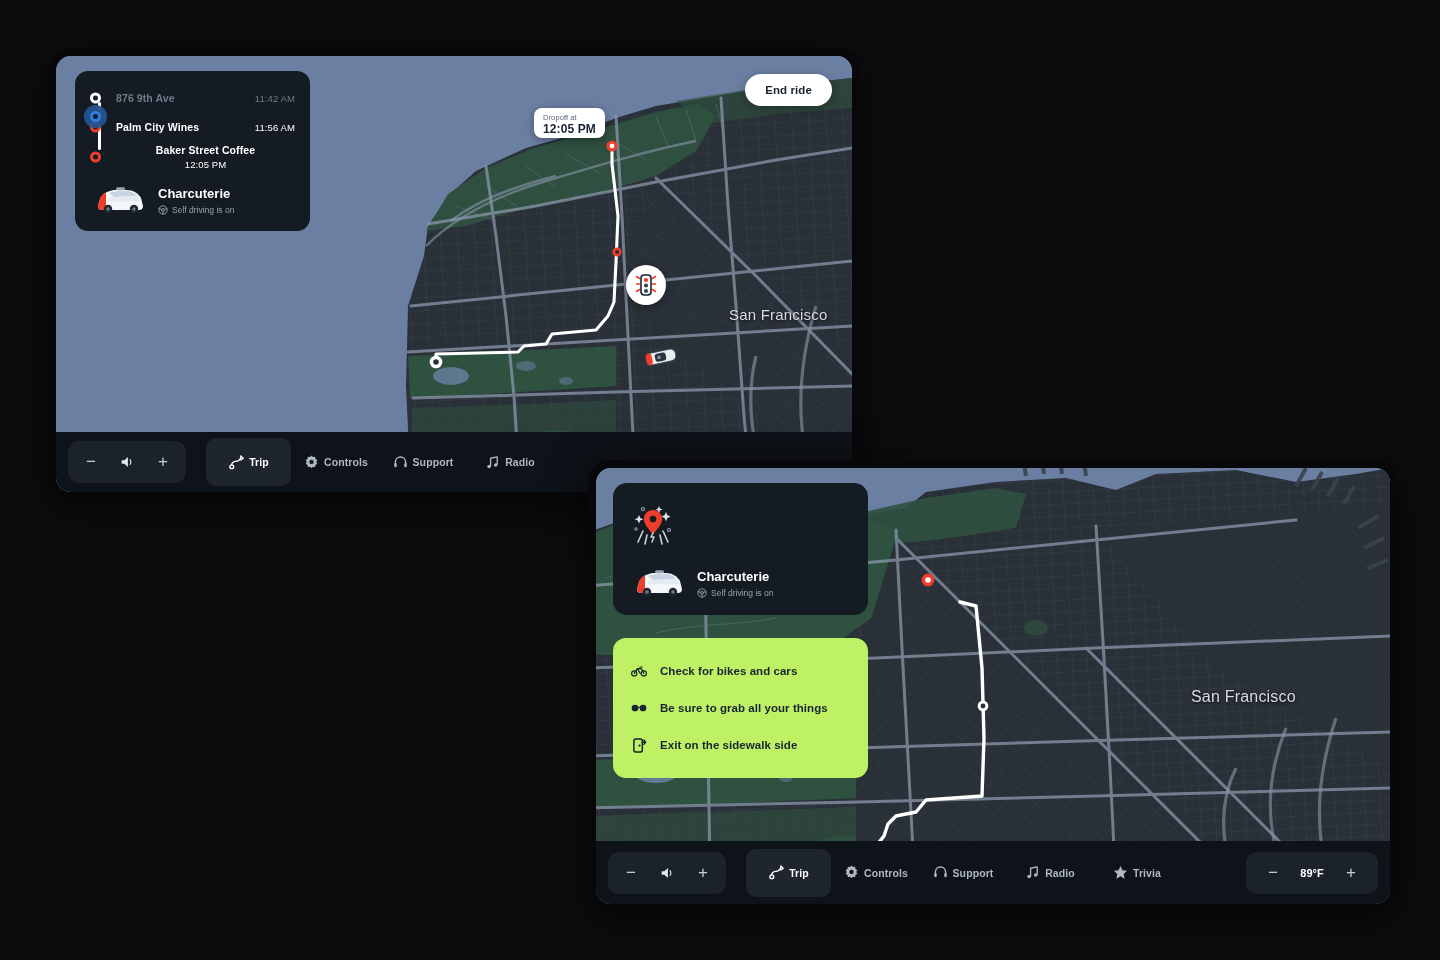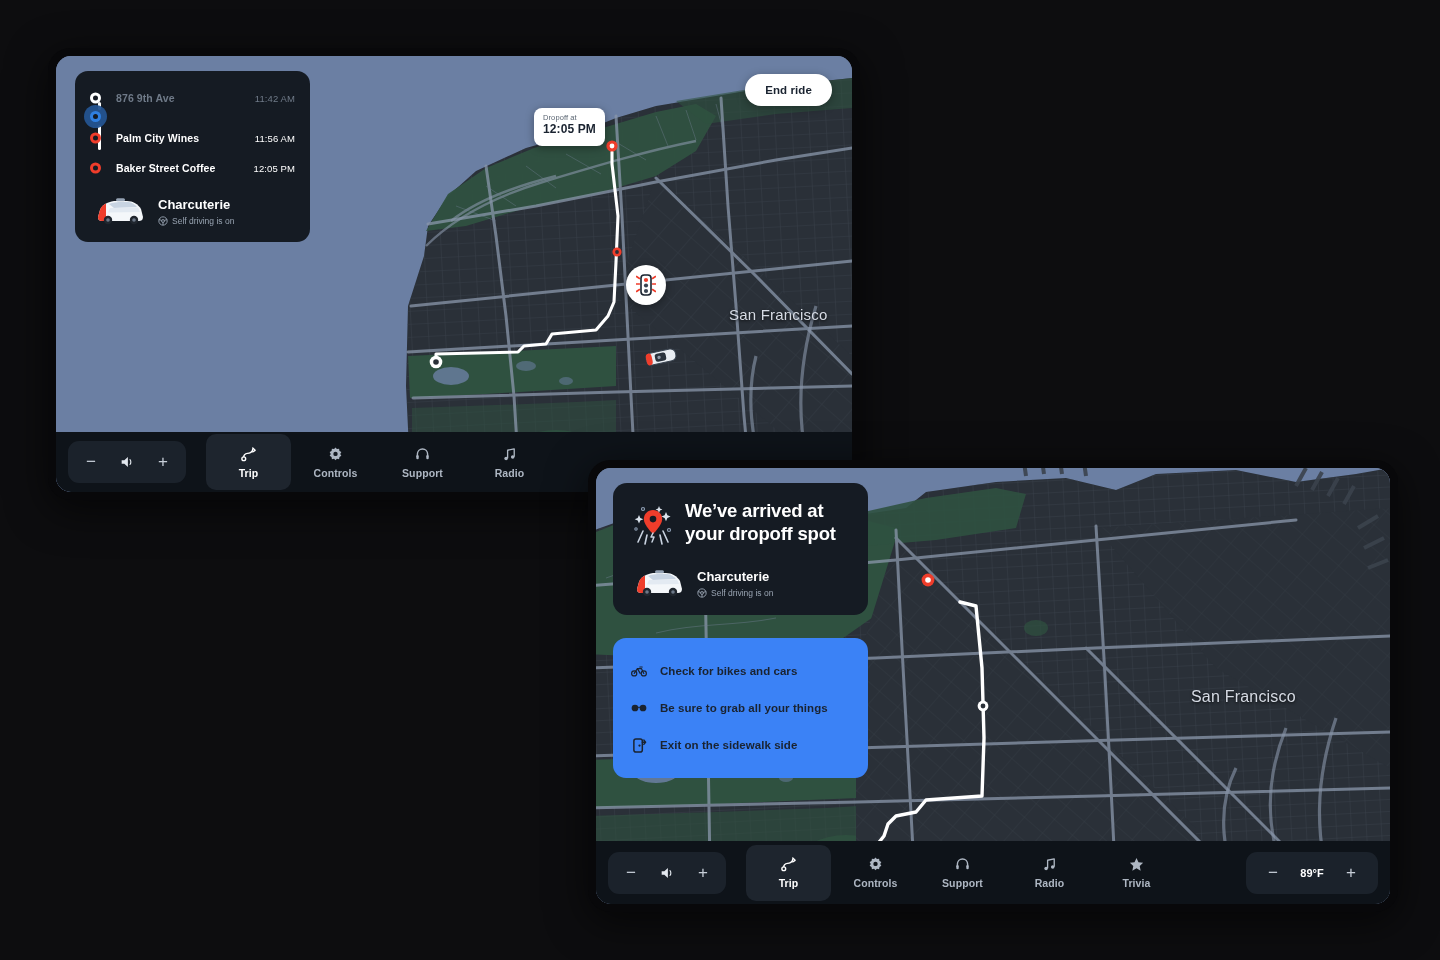--- a/index.html
+++ b/index.html
@@ -91,21 +91,21 @@
     font-size: 11.5px; font-weight: bold;
     padding: 10px 20px; border-radius: 20px; border: none;
     cursor: pointer; letter-spacing: .1px;
     box-shadow: 0 2px 10px rgba(0,0,0,.3);
   }
 
   
   .dropoff-tip {
     position: absolute; left: 478px; top: 52px;
     background: #ffffff; border-radius: 8px;
-    padding: 5px 9px 10px 9px; text-align: left;
+    padding: 5px 9px 2px 9px; text-align: left;
     box-shadow: 0 2px 8px rgba(0,0,0,.35);
   }
   .dropoff-tip .lbl { font-size: 7.5px; color: #5b6673; letter-spacing: .1px; }
   .dropoff-tip .val { font-size: 12px; font-weight: bold; color: #1a2330; letter-spacing: .1px; }
 
   
   .tl-bubble {
     position: absolute; left: 570px; top: 209px;
     width: 40px; height: 40px; border-radius: 50%;
     background: #fff;
@@ -128,21 +128,21 @@
   .arrival-head { display: flex; align-items: flex-start; gap: 8px; }
   .arrival-title {
     font-size: 18.5px; font-weight: bold; color: #fff;
     line-height: 1.22; letter-spacing: -.2px;
   }
 
   
   .check-card {
     position: absolute; left: 17px; top: 170px;
     width: 255px;
-    background: #3b82f6; border-radius: 13px;
+    background: #bef264; border-radius: 13px;
     padding: 20px 18px;
   }
   .check-row { display: flex; align-items: center; gap: 13px; height: 26px; }
   .check-row + .check-row { margin-top: 11px; }
   .check-txt { font-size: 11.5px; font-weight: bold; color: #1a2330; letter-spacing: .05px; }
   .check-ico { width: 16px; height: 16px; flex: 0 0 16px; display:flex; align-items:center; justify-content:center;}
 
   
   .bottom-bar {
     position: absolute; left: 0; right: 0; bottom: 0;
@@ -158,22 +158,22 @@
   .pill-btn {
     width: 34px; height: 38px; border: none; background: transparent;
     color: #c7ced8; font-size: 17px; cursor: pointer;
     display: flex; align-items: center; justify-content: center;
   }
   .pill-val { font-size: 11px; font-weight: bold; color: #fff; min-width: 40px; text-align: center; }
 
   .nav-group { display: flex; align-items: center; gap: 2px; margin-left: 8px; }
   .nav-item {
     background: transparent; border: none; cursor: pointer;
-    width: 85px; height: 56px; border-radius: 10px;
-    display: flex; flex-direction: column; align-items: center; justify-content: center;
+    width: 85px; height: 48px; border-radius: 10px;
+    display: flex; align-items: center; justify-content: center;
     gap: 4px; color: #aeb7c3; padding: 0;
   }
   .nav-item.active { background: #1e252e; color: #ffffff; }
   .nav-lbl { font-size: 10.5px; font-weight: bold; letter-spacing: .1px; }
   .nav-ico { height: 17px; display: flex; align-items: center; }
   .spacer { flex: 1; }
 </style>
 </head>
 <body>
 
@@ -293,27 +293,27 @@
         <div class="timeline-wrap">
           <div class="tl-line" style="top:17px;height:8px;"></div>
           <div class="tl-line" style="top:40px;height:25px;"></div>
 
           <div class="tl-row past">
             <span class="tl-dot white"></span>
             <span class="tl-name">876 9th Ave</span>
             <span class="tl-time">11:42 AM</span>
           </div>
 
-          <div class="tl-row" style="margin-top:14px;">
+          <div class="tl-row" style="margin-top:3px;">
             <span class="tl-dot red"></span>
             <span class="tl-name">Palm City Wines</span>
             <span class="tl-time">11:56 AM</span>
           </div>
 
-          <div class="tl-row" style="margin-top:4px;">
+          <div class="tl-row" style="margin-top:4px;flex-direction:column;">
             <span class="tl-dot red"></span>
             <span class="tl-name">Baker Street Coffee</span>
             <span class="tl-time">12:05 PM</span>
           </div>
 
           <span style="position:absolute;left:0px;top:26px;width:11px;height:11px;border-radius:50%;border:3px solid #2f7fe0;background:#151b23;box-shadow:0 0 0 6px rgba(36,84,145,.95);box-sizing:border-box;"></span>
         </div>
 
         <div class="veh-row">
           <svg class="veh-img" viewBox="0 0 52 32">
@@ -500,21 +500,20 @@
             <path d="M24 9 C18.8 9 14.8 13 14.8 18.1 C14.8 24.5 24 33 24 33 C24 33 33.2 24.5 33.2 18.1 C33.2 13 29.2 9 24 9 Z" fill="#ef3d2b"></path>
             <circle cx="24" cy="18.1" r="3.3" fill="#151b23"></circle>
             <path d="M10 14 L11.3 17 L14.3 18.3 L11.3 19.6 L10 22.6 L8.7 19.6 L5.7 18.3 L8.7 17 Z" fill="#dbe3ec"></path>
             <path d="M37 11 L38.4 14.2 L41.6 15.6 L38.4 17 L37 20.2 L35.6 17 L32.4 15.6 L35.6 14.2 Z" fill="#dbe3ec"></path>
             <path d="M30 5 L31 7.4 L33.4 8.4 L31 9.4 L30 11.8 L29 9.4 L26.6 8.4 L29 7.4 Z" fill="#dbe3ec"></path>
             <circle cx="14" cy="8" r="1.5" fill="none" stroke="#8fa0b5" stroke-width="1.2"></circle>
             <circle cx="40" cy="29" r="1.5" fill="none" stroke="#8fa0b5" stroke-width="1.2"></circle>
             <circle cx="7" cy="28" r="1.2" fill="none" stroke="#8fa0b5" stroke-width="1.1"></circle>
             <path d="M24 32 L22 36 L25 36 L23 41" stroke="#c9d3e0" stroke-width="1.5" fill="none" stroke-linejoin="round" stroke-linecap="round"></path>
           </svg>
-          <div class="arrival-title">We’ve arrived at your dropoff spot</div>
         </div>
 
         <div class="veh-row" style="margin-top:18px;">
           <svg class="veh-img" viewBox="0 0 52 32">
             <path d="M4,22 L6,15 C8,10 13,7 20,6 L33,6 C39,6 44,9 47,14 L49,22 C49,25 47,26 45,26 L8,26 C5,26 4,24.5 4,22 Z" fill="#f4f7fa"></path>
             <path d="M4,22 L6,15 C7,12 9,10 12,8.6 L12,26 L8,26 C5,26 4,24.5 4,22 Z" fill="#ef3d2b"></path>
             <path d="M15,9 C18,7.4 23,7 29,7 L34,7 C38,7.4 41,9.4 43,12 L20,13 Z" fill="#c8d4e2"></path>
             <path d="M16,13 L44,12.6 L46,17 L14,17.6 Z" fill="#e3eaf2"></path>
             <circle cx="14" cy="25" r="4.2" fill="#20262e"></circle>
               <circle cx="14" cy="25" r="1.8" fill="#6c7888"></circle>

